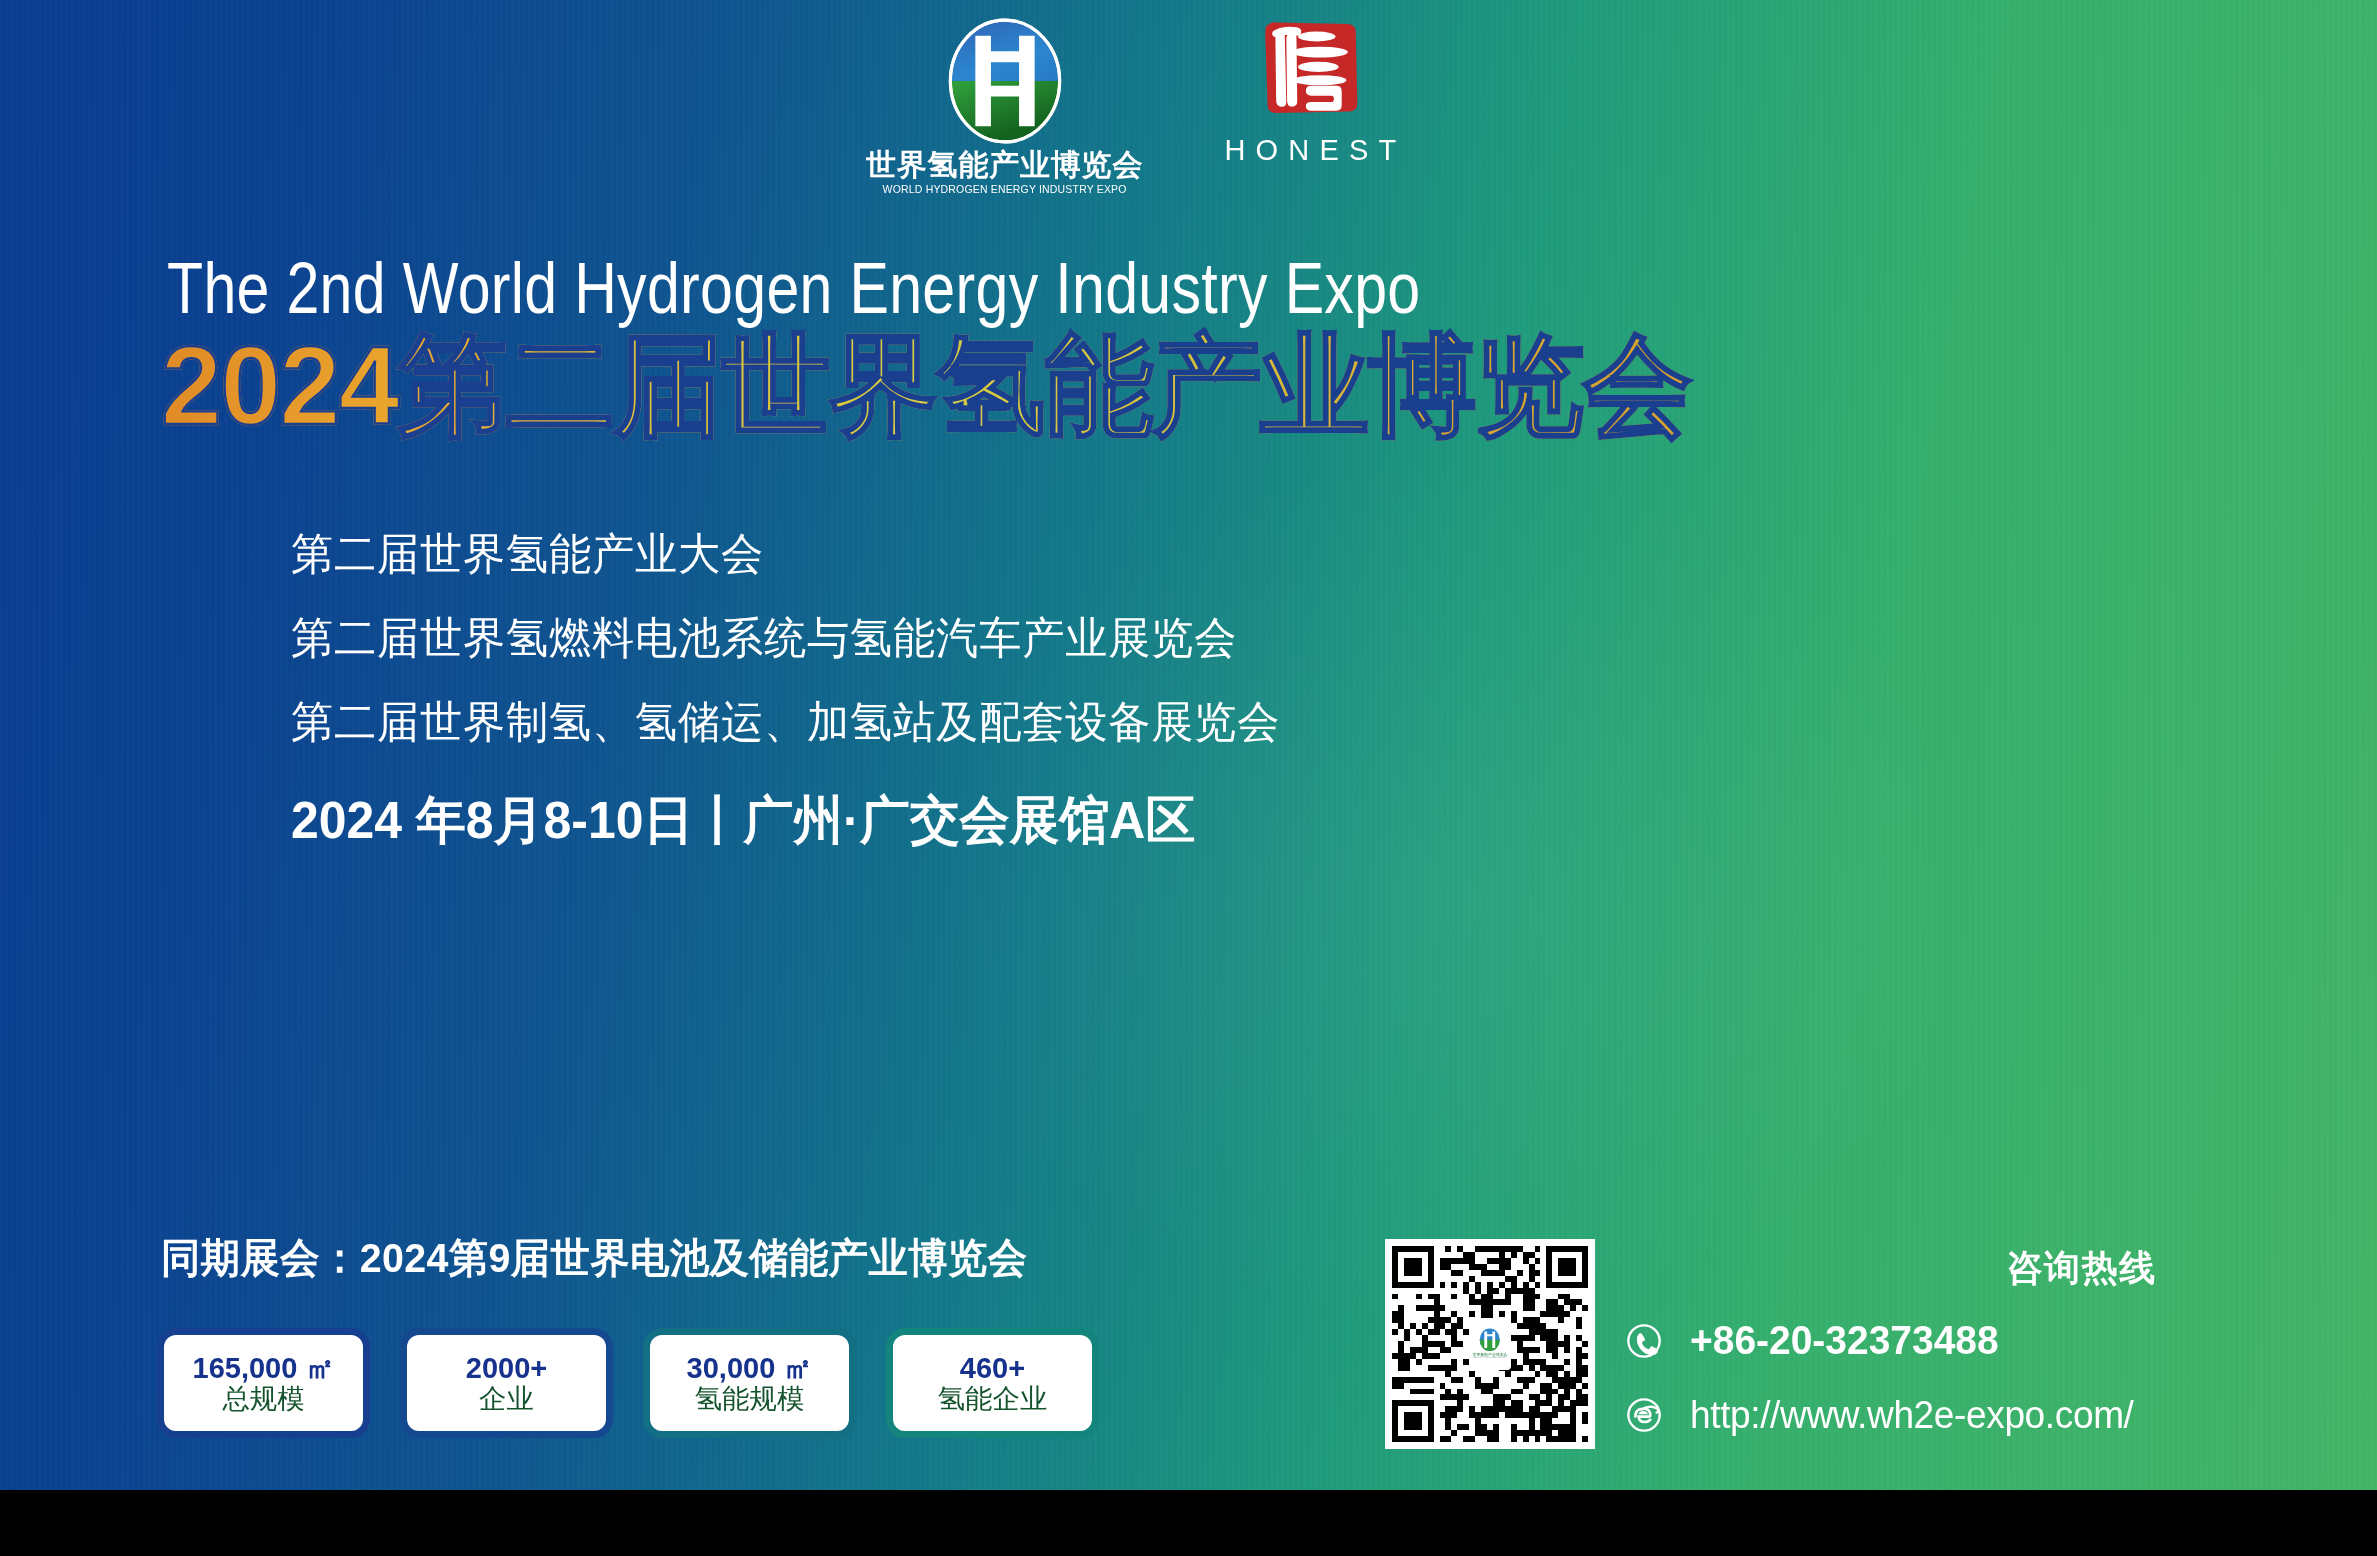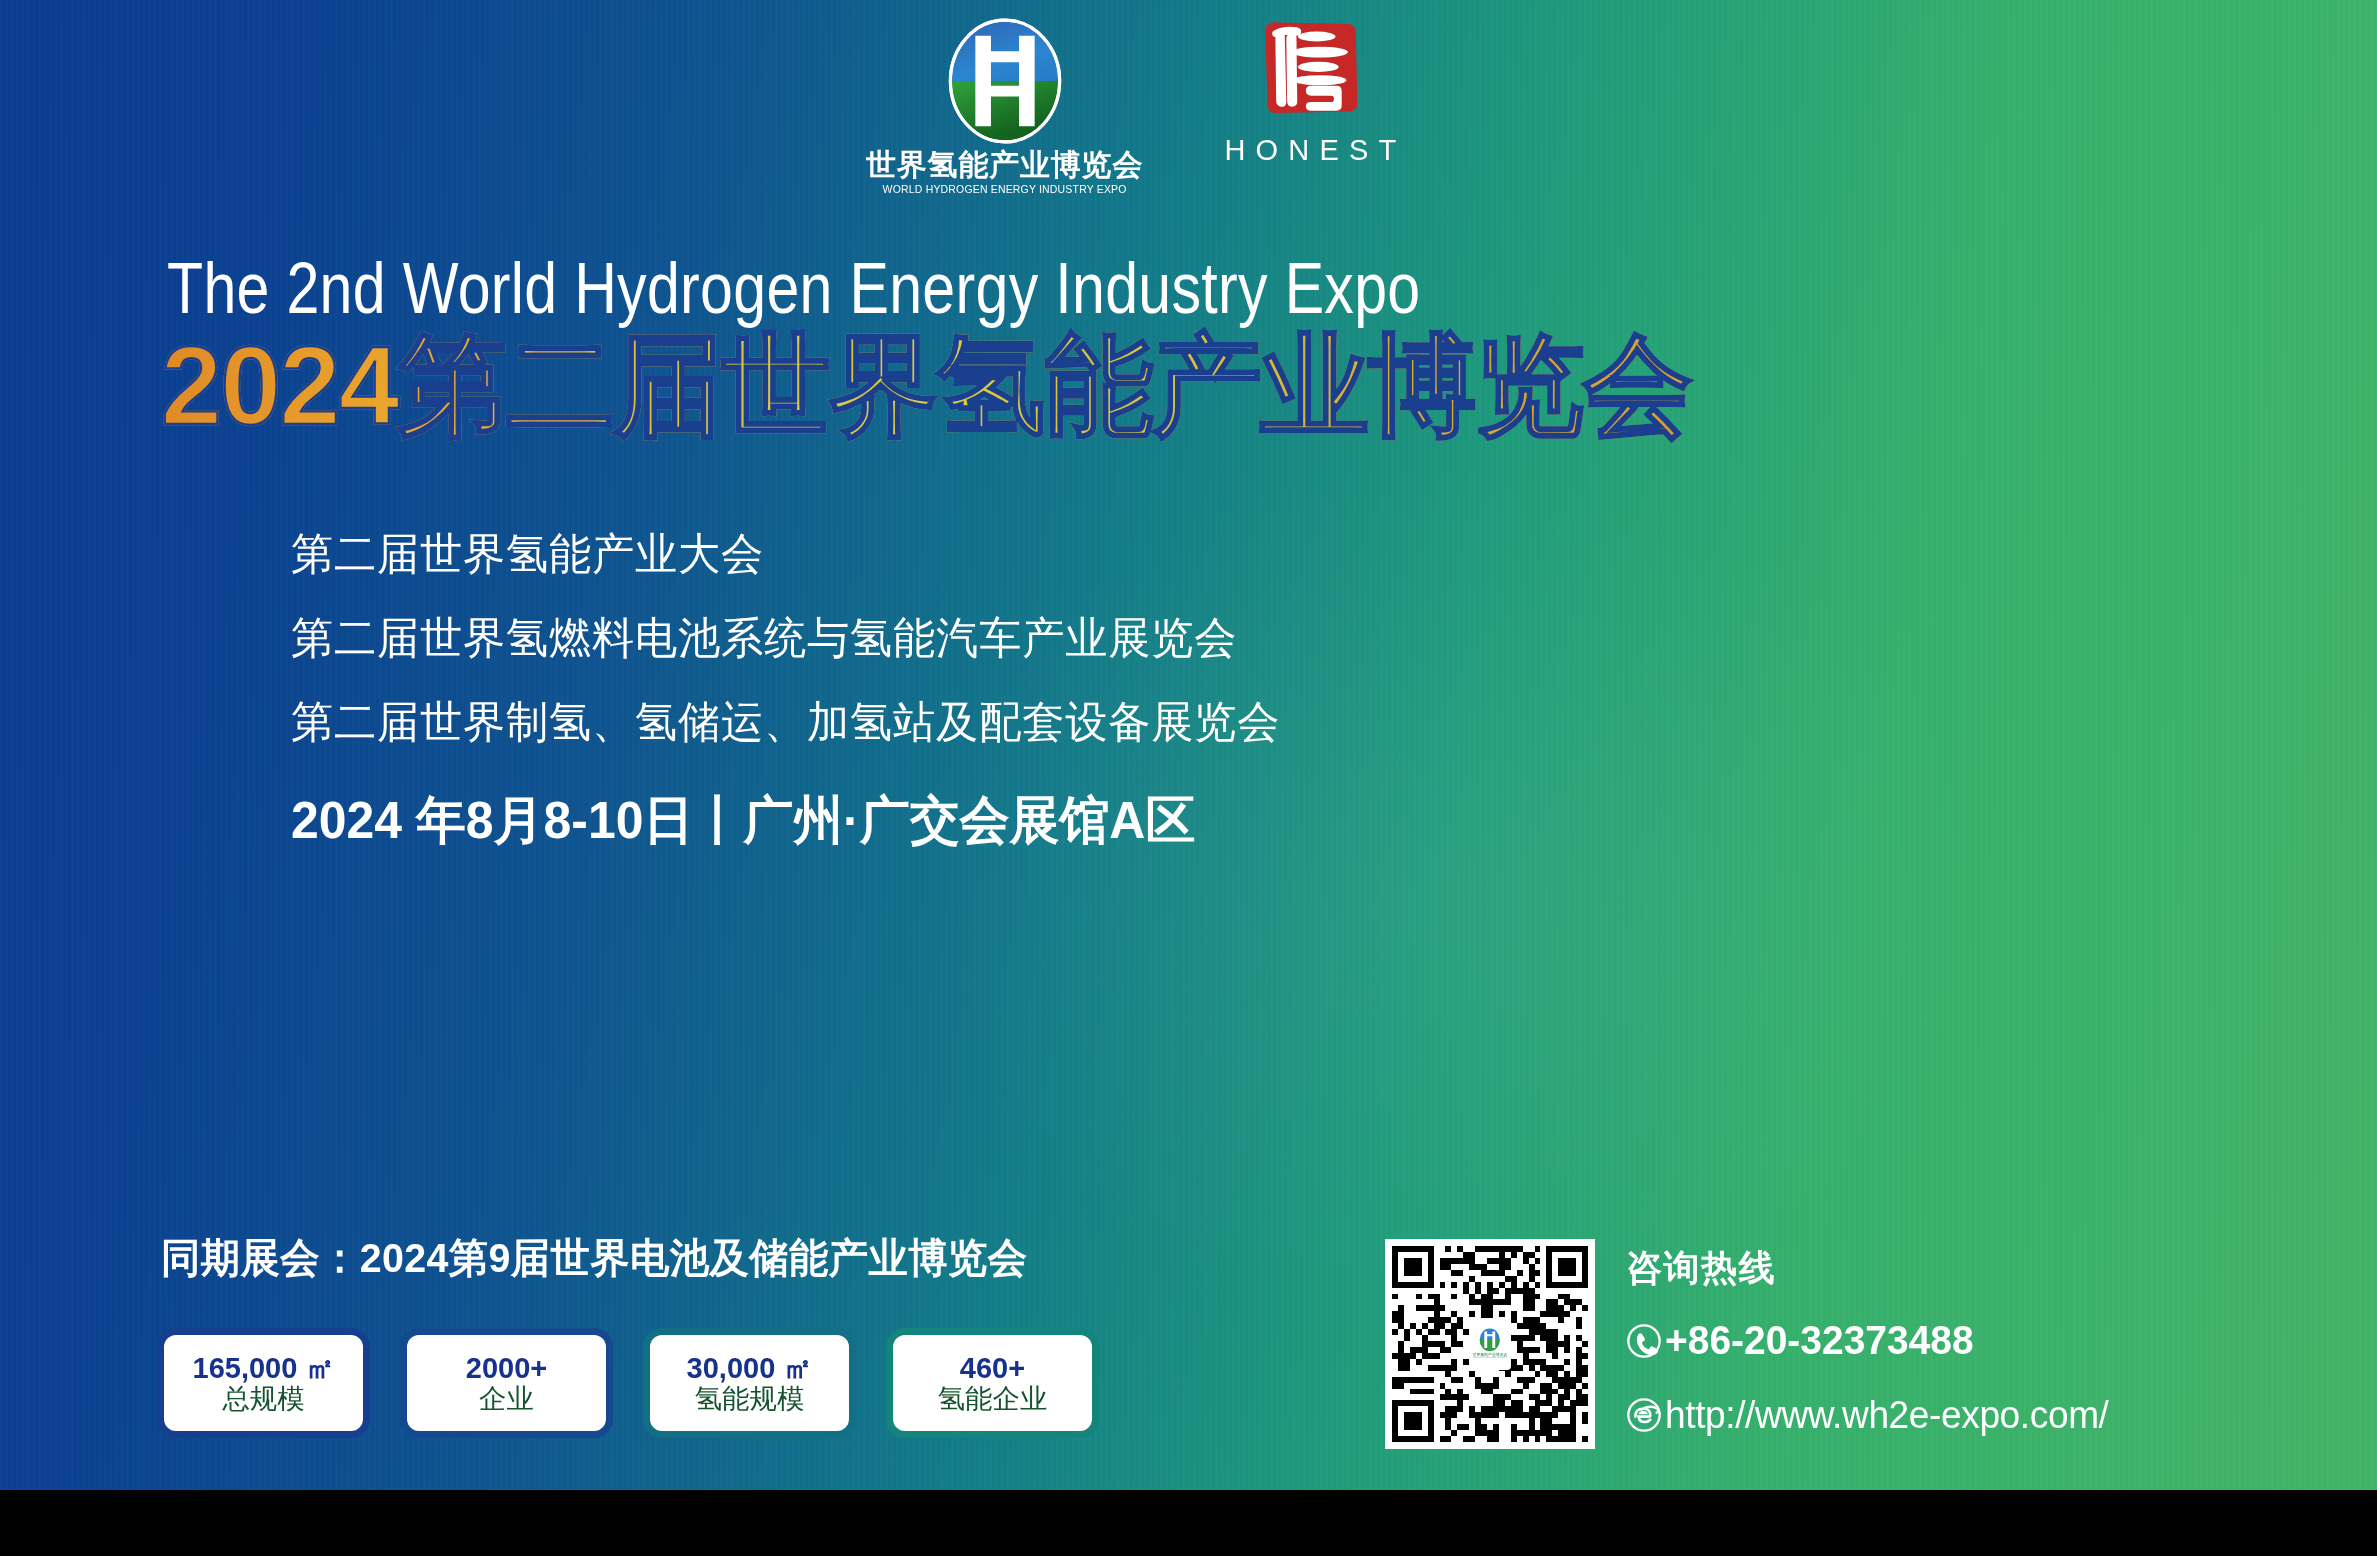--- a/index.html
+++ b/index.html
@@ -268,33 +268,34 @@
   }
   .qr-center-logo .mini-txt2 {
     font-size: 2.4px; color: #9aa; line-height: 1.1;
     font-family: "Liberation Sans", sans-serif;
   }
 
   #contact-text {
     display: flex;
     flex-direction: column;
     padding-top: 11px;
+    text-align: right;
   }
   #contact-heading {
     color: #ffffff;
     font-size: 36px;
     font-weight: bold;
     line-height: 1;
     letter-spacing: 1.6px;
     font-family: "Liberation Sans", sans-serif;
   }
   .contact-row {
     display: flex;
     align-items: center;
-    gap: 3px;
+    gap: 28px;
     margin-top: 34px;
   }
   .contact-row .ico {
     width: 36px;
     height: 36px;
     flex: none;
   }
   .contact-row .txt {
     color: #ffffff;
     font-size: 41px;

